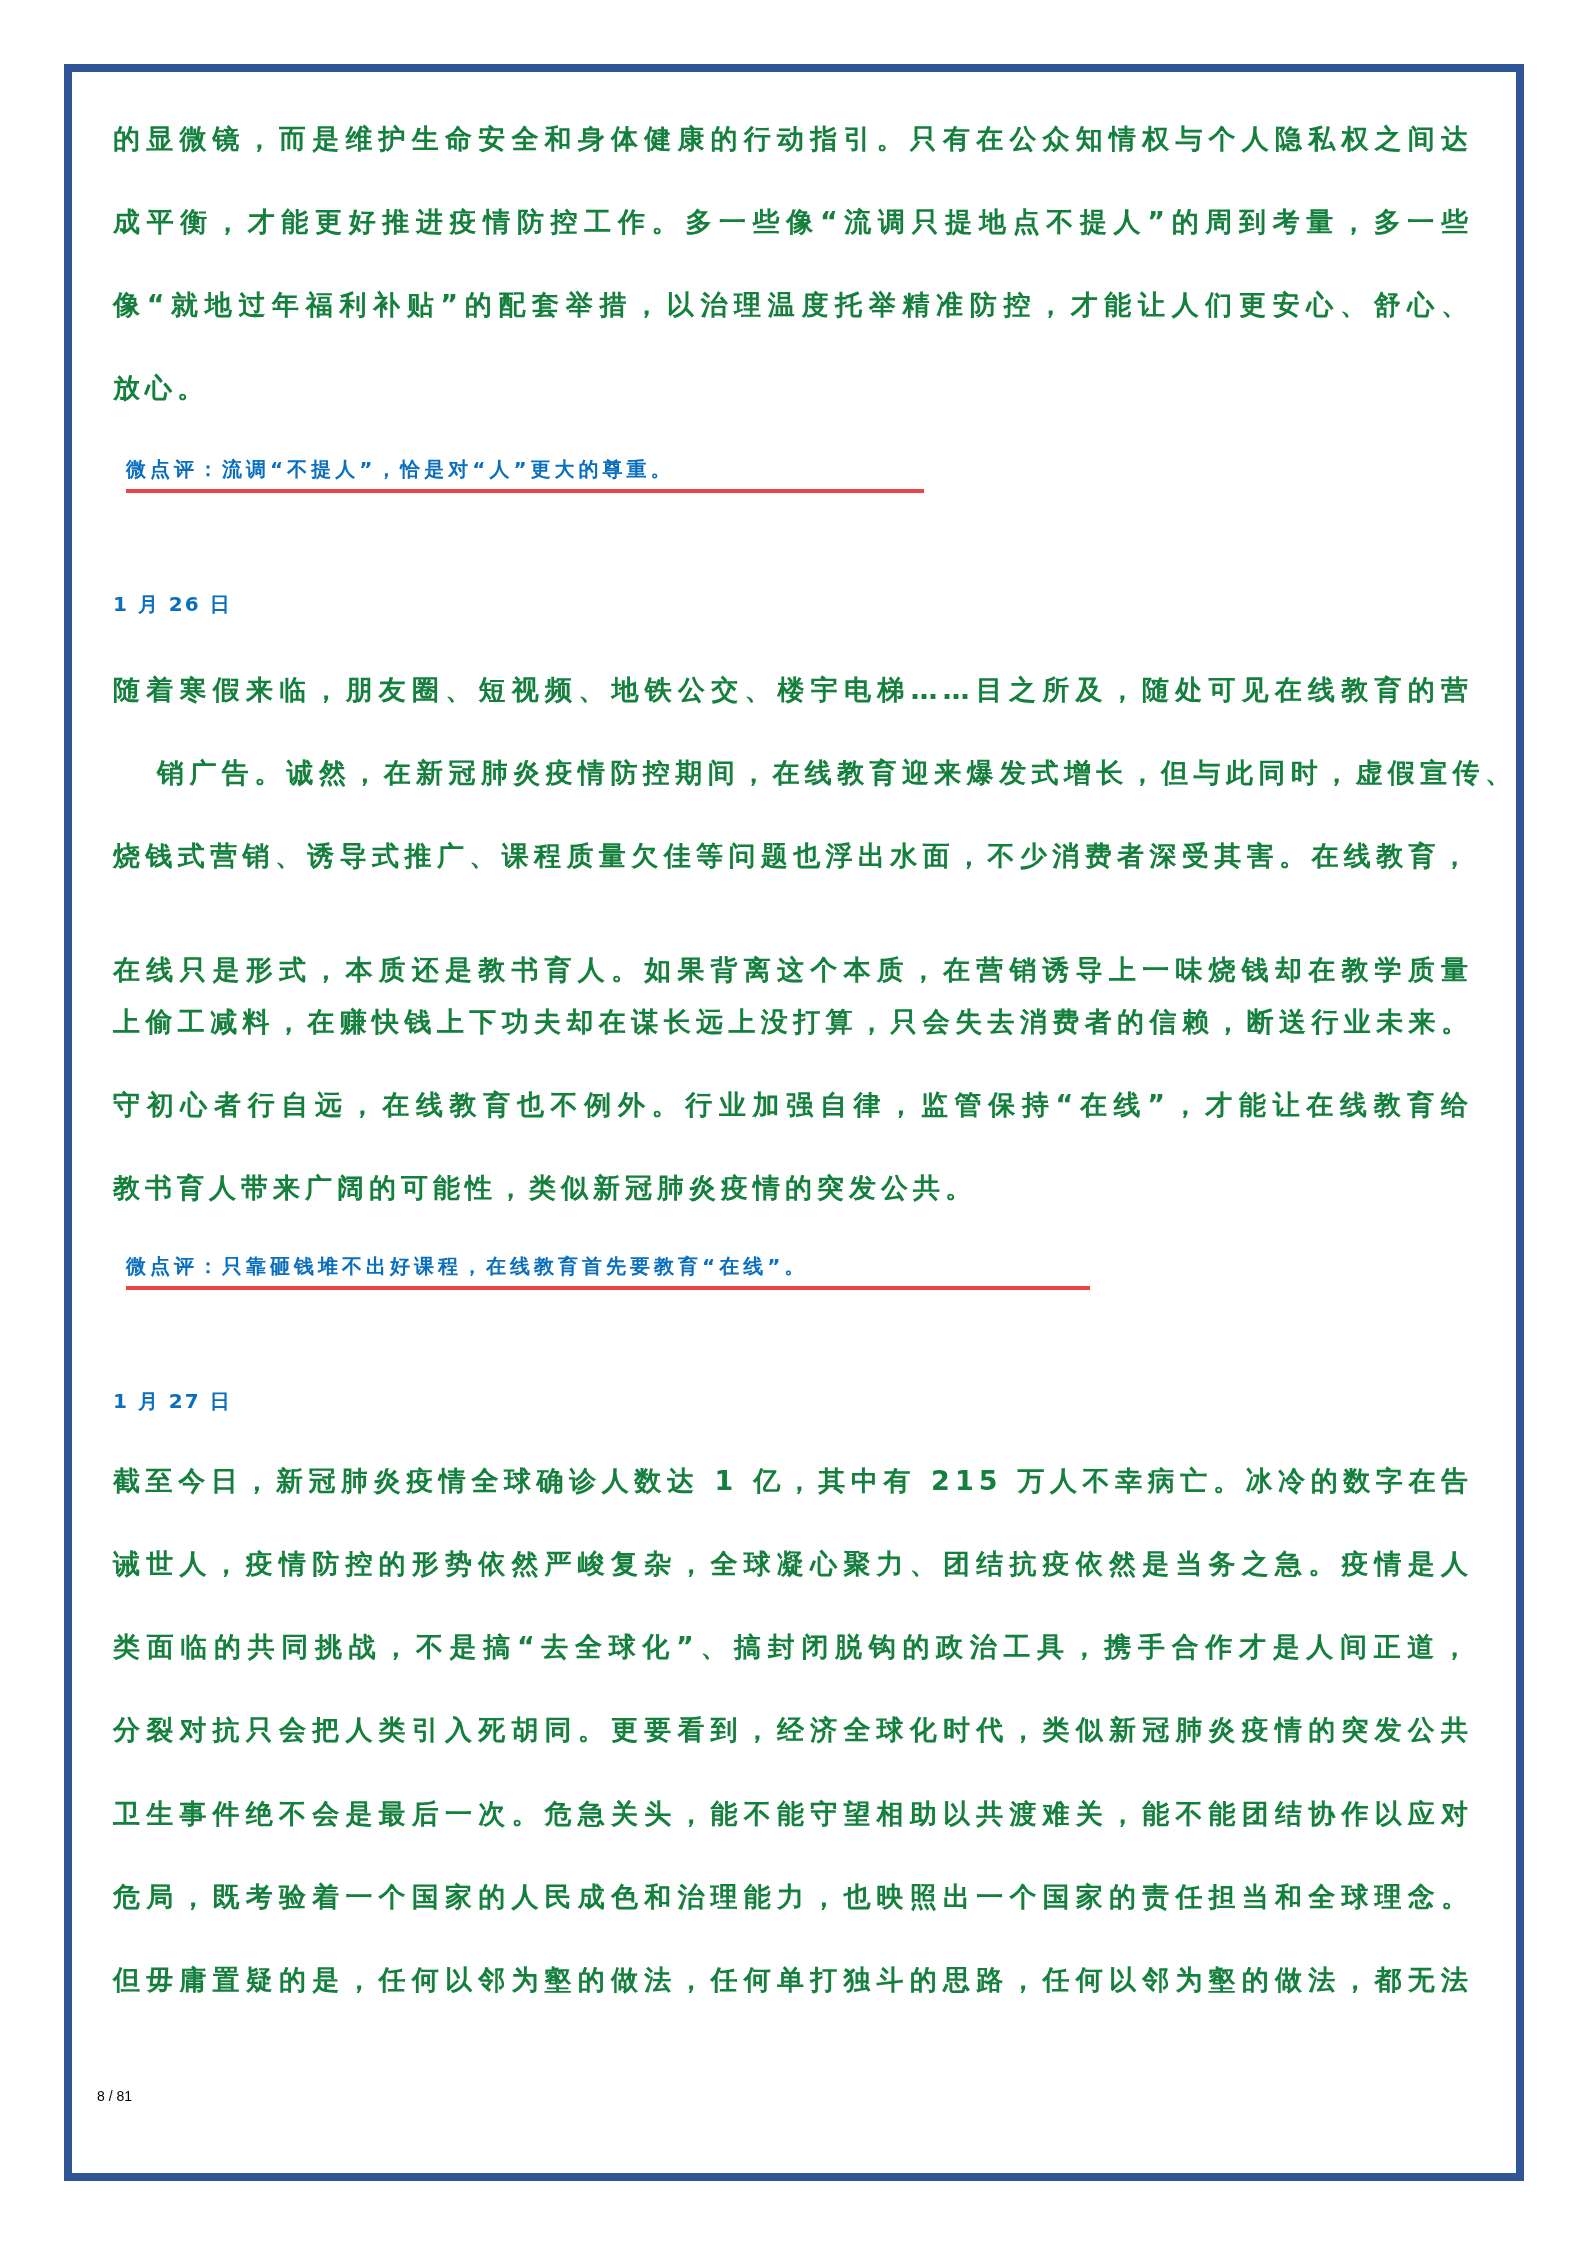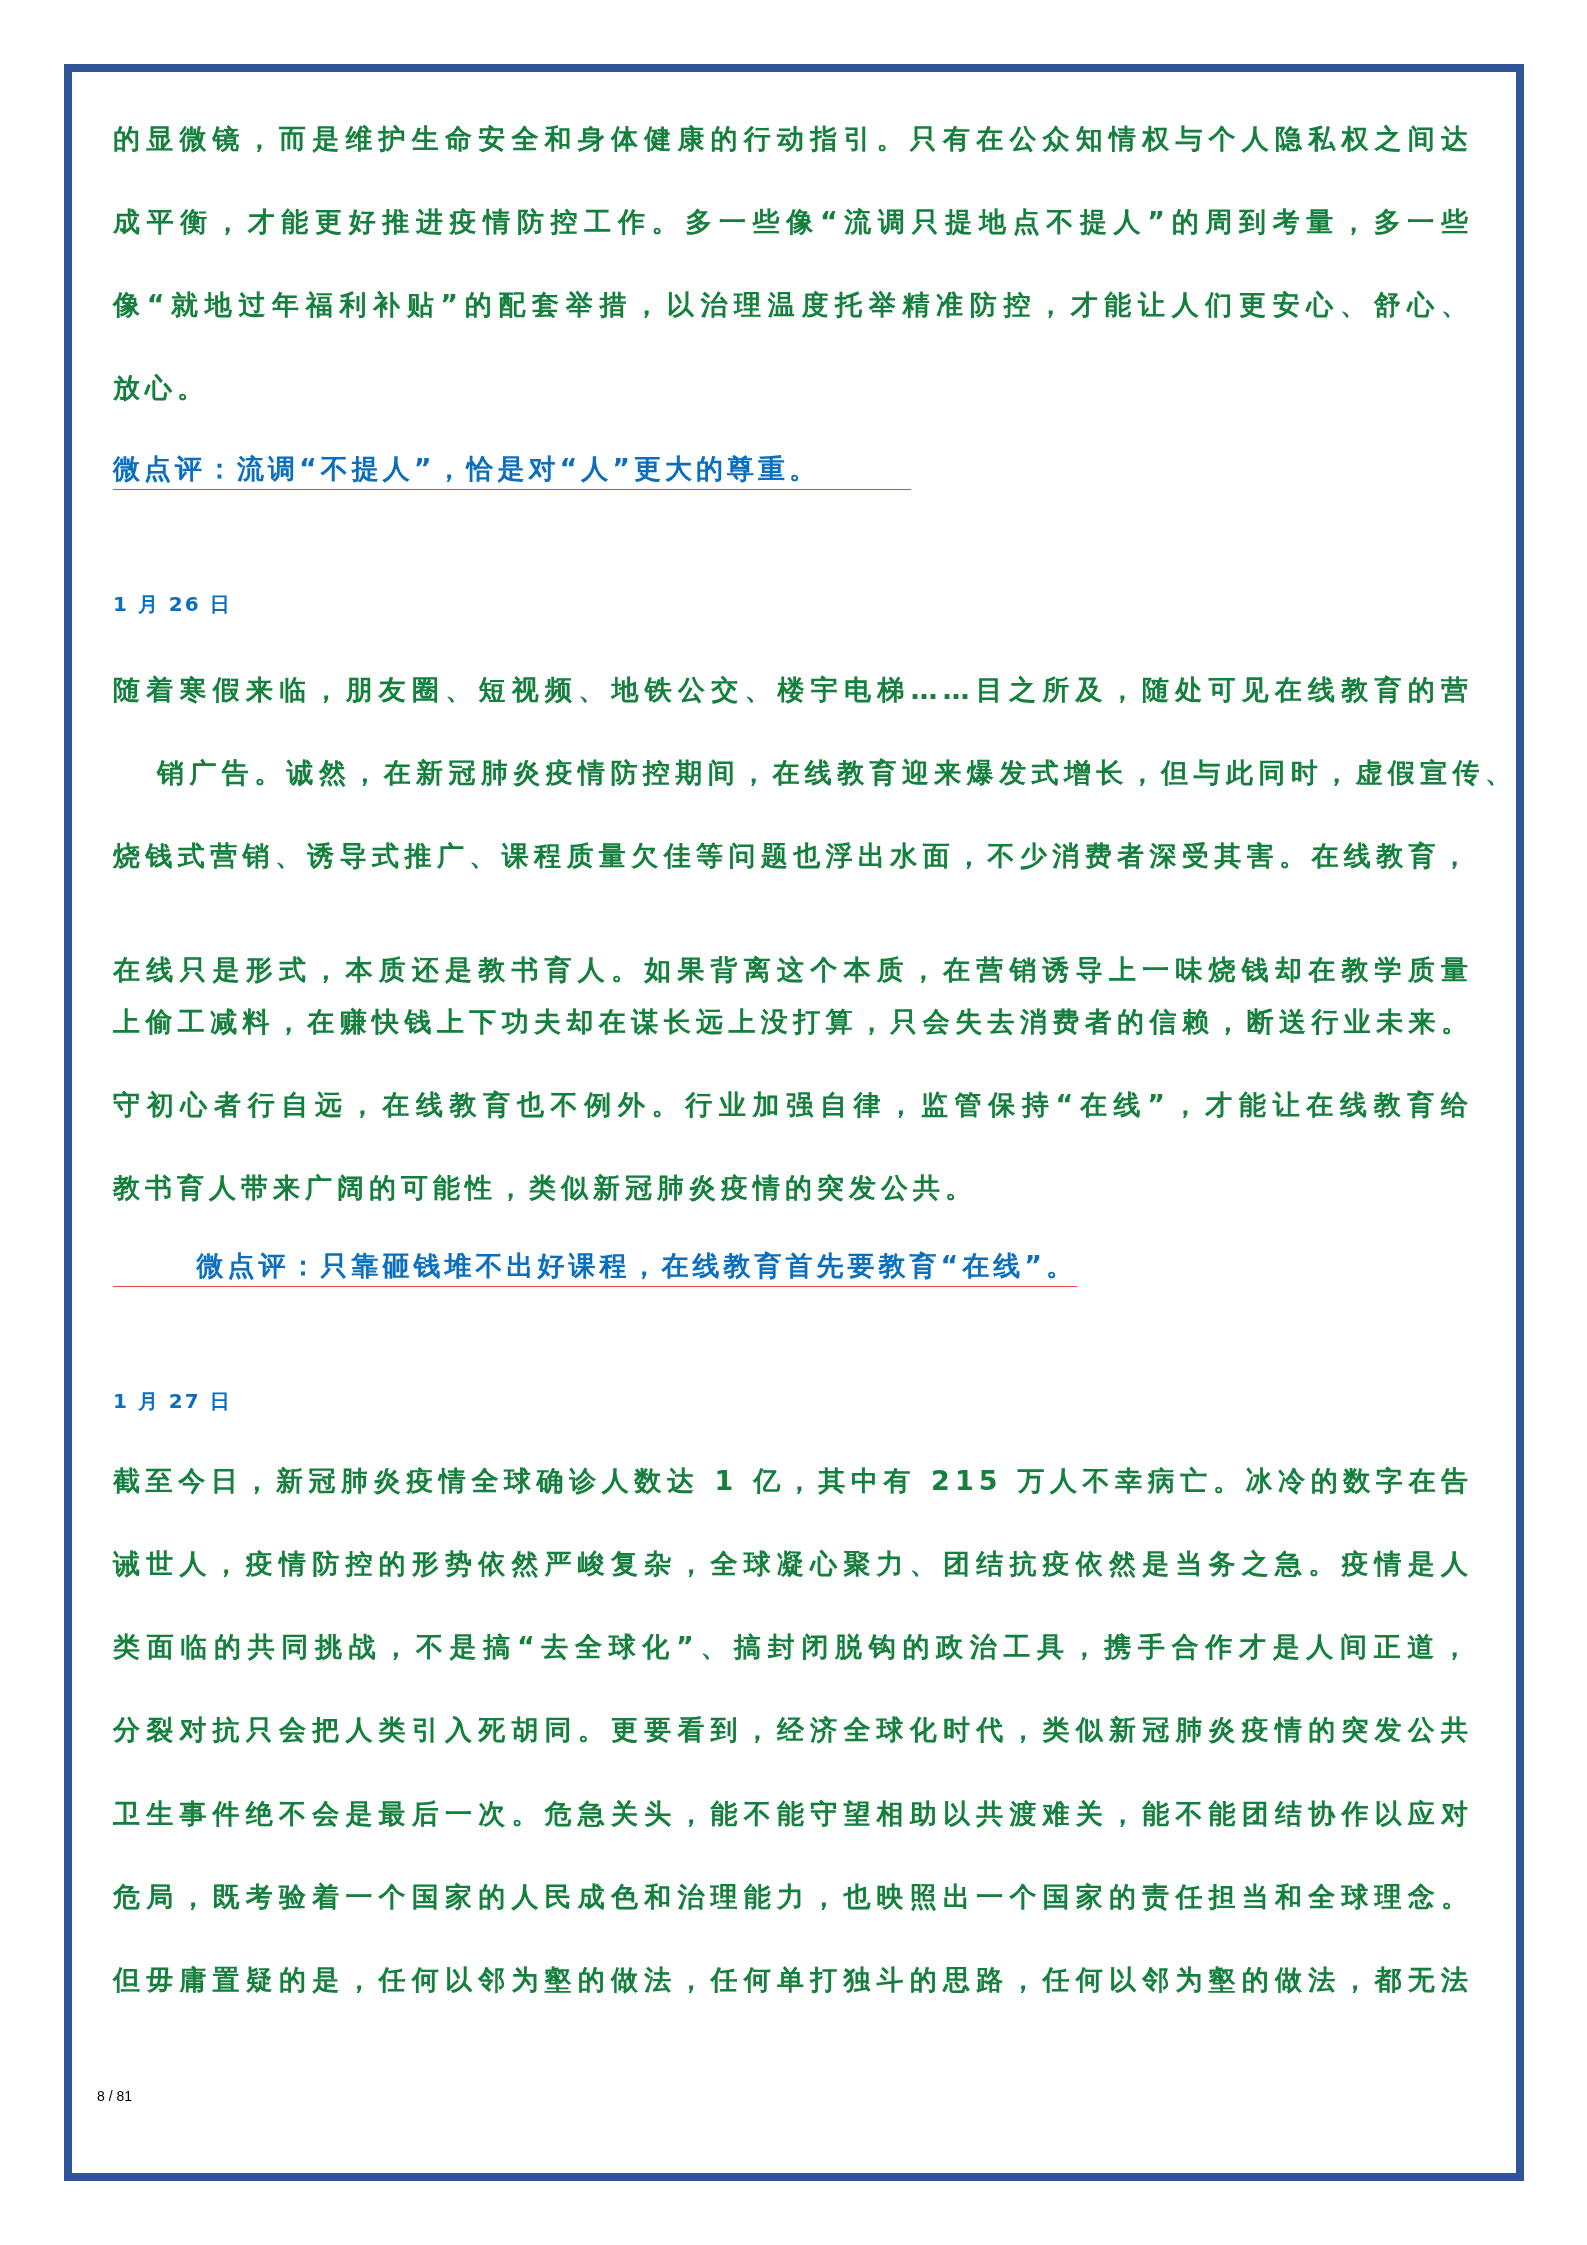--- a/index.html
+++ b/index.html
@@ -11,24 +11,24 @@
     background: #ffffff;
   }
   .line {
     position: absolute; left: 113px; width: 1360px;
     height: 40px; line-height: 40px;
     font-size: 27px; font-weight: bold; color: #15803d;
     white-space: nowrap; letter-spacing: 5px;
   }
   .line.justify { text-align: justify; text-align-last: justify; }
   .comment {
-    position: absolute; left: 113px; height: 40px; line-height: 40px;
-    font-size: 27px; font-weight: bold; color: #0b6fbd;
+    position: absolute; left: 126px; height: 40px; line-height: 40px;
+    font-size: 20px; font-weight: bold; color: #0b6fbd;
     white-space: nowrap; letter-spacing: 4px;
-    border-bottom: 1px solid #ef4444;
+    border-bottom: 4px solid #ef4444;
   }
   .date {
     position: absolute; left: 113px; height: 40px; line-height: 40px;
     font-size: 20px; font-weight: bold; color: #0b6fbd;
     white-space: nowrap; letter-spacing: 2px;
   }
   .pagenum {
     position: absolute; left: 97px; top: 2088px;
     font-family: "Liberation Sans", sans-serif; font-size: 14px; color: #000000;
   }
@@ -45,21 +45,21 @@
 <div class="comment" style="top:449px; width:798px;">微点评：流调“不提人”，恰是对“人”更大的尊重。</div>
 
 <div class="date" style="top:584px;">1 月 26 日</div>
 <div class="line justify" style="top:670px;">随着寒假来临，朋友圈、短视频、地铁公交、楼宇电梯……目之所及，随处可见在线教育的营</div>
 <div class="line justify" style="top:753px;margin-left:44px;">销广告。诚然，在新冠肺炎疫情防控期间，在线教育迎来爆发式增长，但与此同时，虚假宣传、</div>
 <div class="line justify" style="top:836px;">烧钱式营销、诱导式推广、课程质量欠佳等问题也浮出水面，不少消费者深受其害。在线教育，</div>
 <div class="line justify" style="top:950px;">在线只是形式，本质还是教书育人。如果背离这个本质，在营销诱导上一味烧钱却在教学质量</div>
 <div class="line justify" style="top:1002px;">上偷工减料，在赚快钱上下功夫却在谋长远上没打算，只会失去消费者的信赖，断送行业未来。</div>
 <div class="line justify" style="top:1085px;">守初心者行自远，在线教育也不例外。行业加强自律，监管保持“在线”，才能让在线教育给</div>
 <div class="line" style="top:1168px;">教书育人带来广阔的可能性，类似新冠肺炎疫情的突发公共。</div>
-<div class="comment" style="top:1246px; width:964px;text-align:right;">微点评：只靠砸钱堆不出好课程，在线教育首先要教育“在线”。</div>
+<div class="comment" style="top:1246px; width:964px;">微点评：只靠砸钱堆不出好课程，在线教育首先要教育“在线”。</div>
 
 <div class="date" style="top:1381px;">1 月 27 日</div>
 <div class="line justify" style="top:1461px;">截至今日，新冠肺炎疫情全球确诊人数达 1 亿，其中有 215 万人不幸病亡。冰冷的数字在告</div>
 <div class="line justify" style="top:1544px;">诫世人，疫情防控的形势依然严峻复杂，全球凝心聚力、团结抗疫依然是当务之急。疫情是人</div>
 <div class="line justify" style="top:1627px;">类面临的共同挑战，不是搞“去全球化”、搞封闭脱钩的政治工具，携手合作才是人间正道，</div>
 <div class="line justify" style="top:1710px;">分裂对抗只会把人类引入死胡同。更要看到，经济全球化时代，类似新冠肺炎疫情的突发公共</div>
 <div class="line justify" style="top:1794px;">卫生事件绝不会是最后一次。危急关头，能不能守望相助以共渡难关，能不能团结协作以应对</div>
 <div class="line justify" style="top:1877px;">危局，既考验着一个国家的人民成色和治理能力，也映照出一个国家的责任担当和全球理念。</div>
 <div class="line justify" style="top:1960px;">但毋庸置疑的是，任何以邻为壑的做法，任何单打独斗的思路，任何以邻为壑的做法，都无法</div>
 

